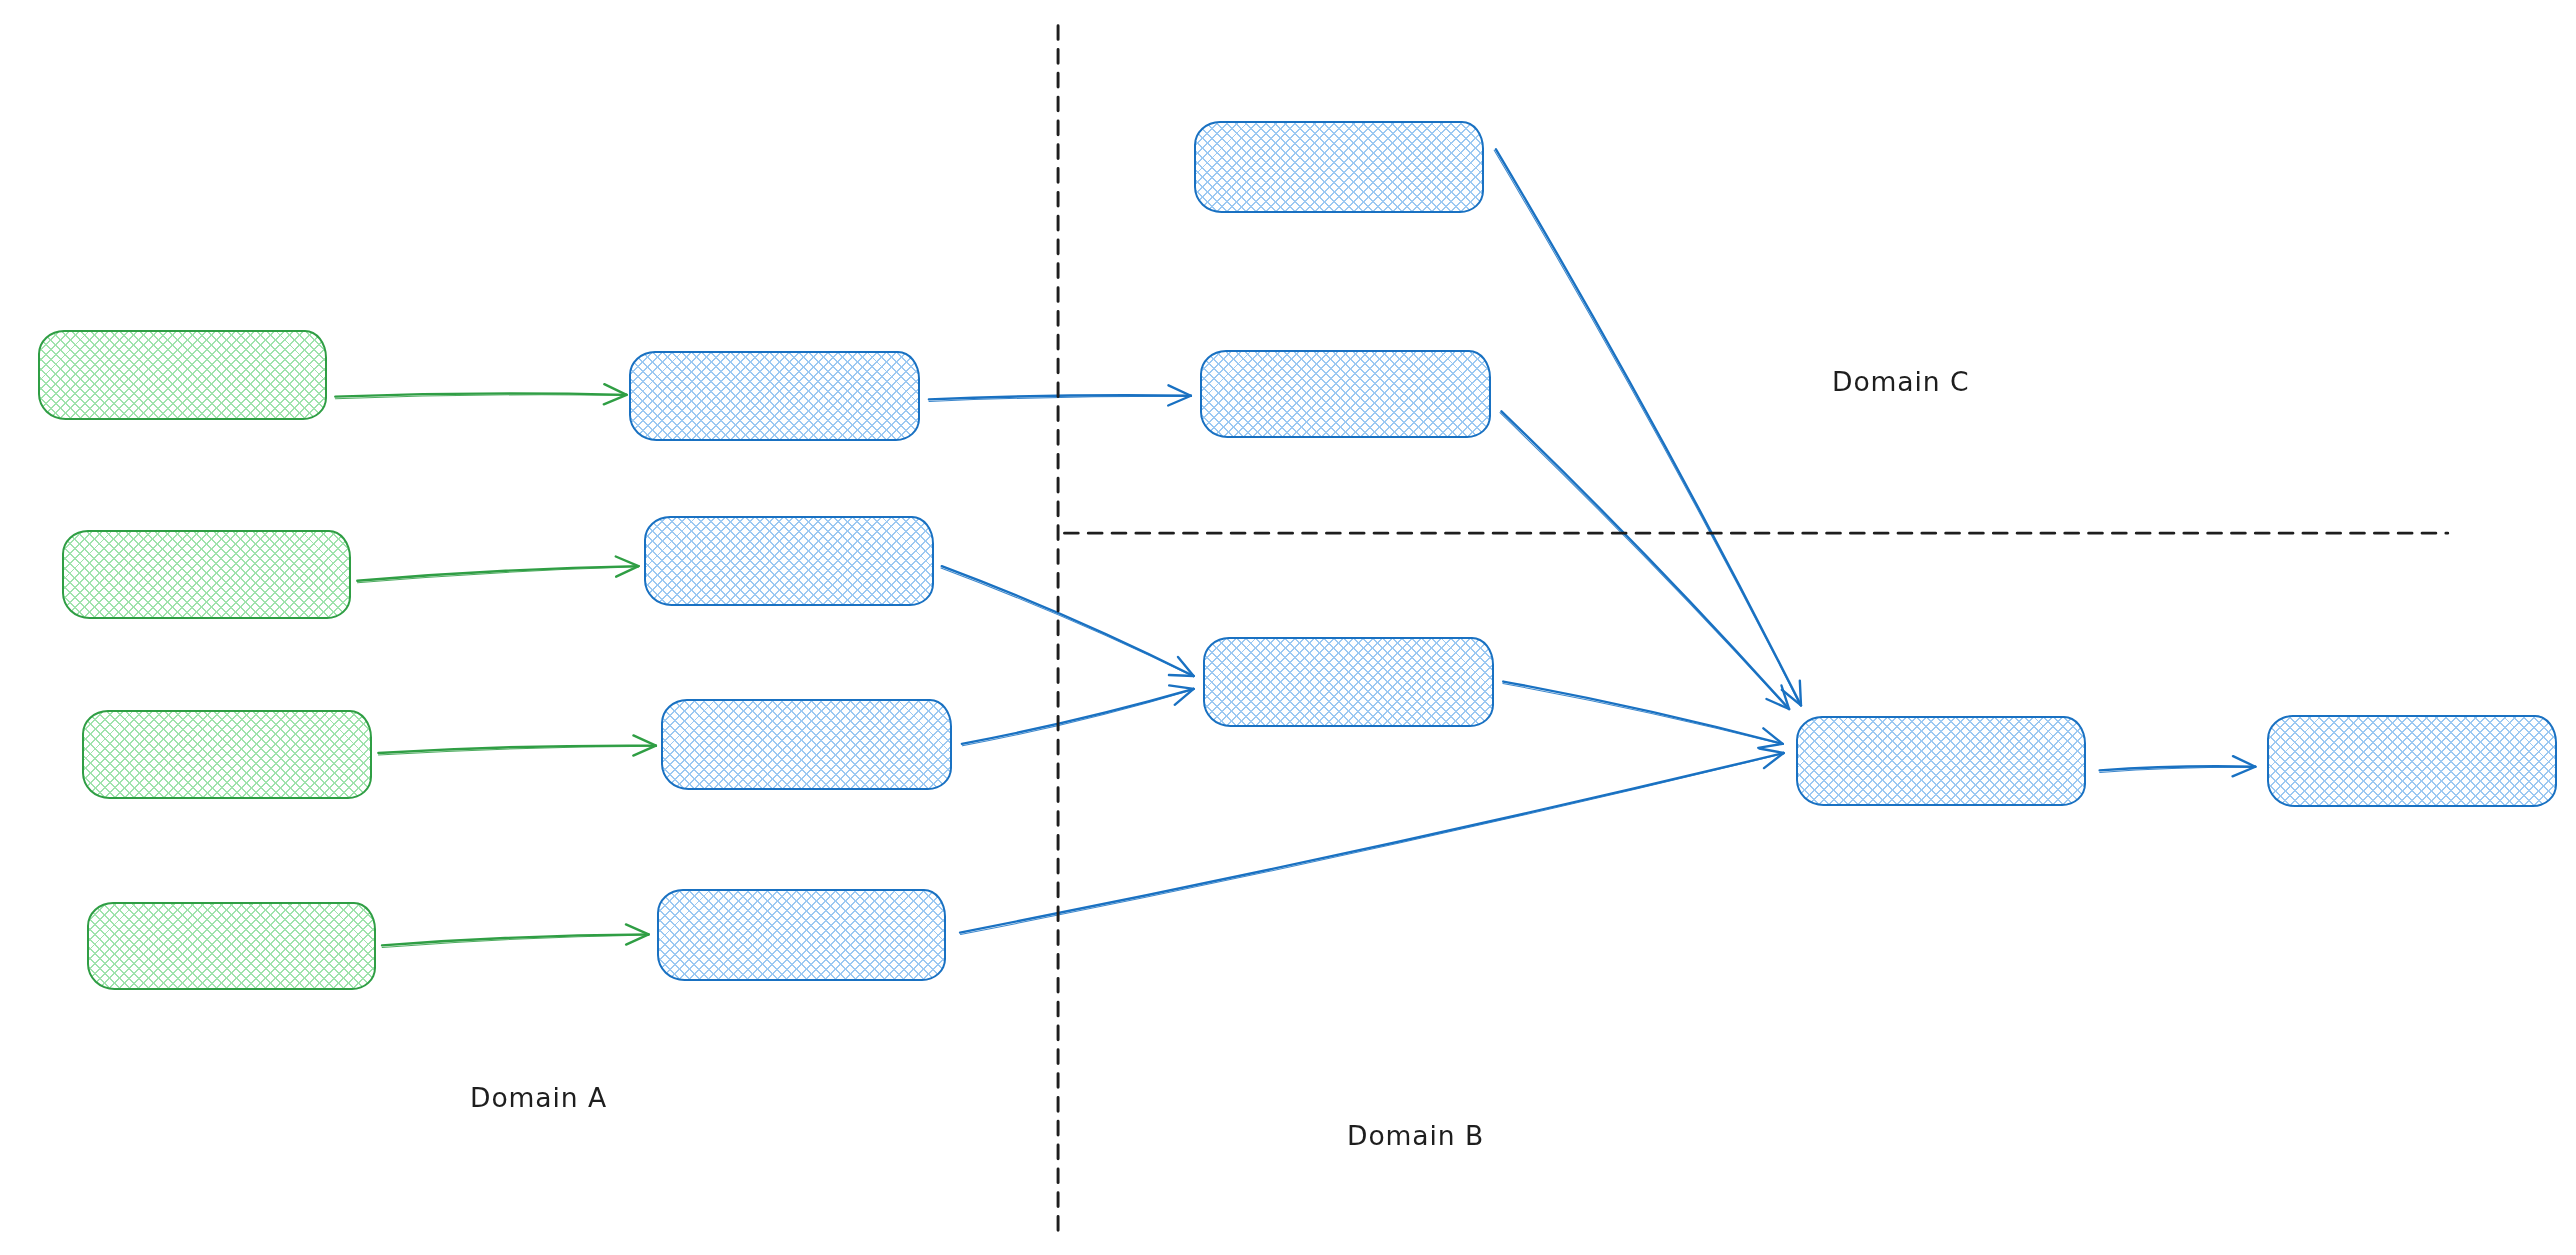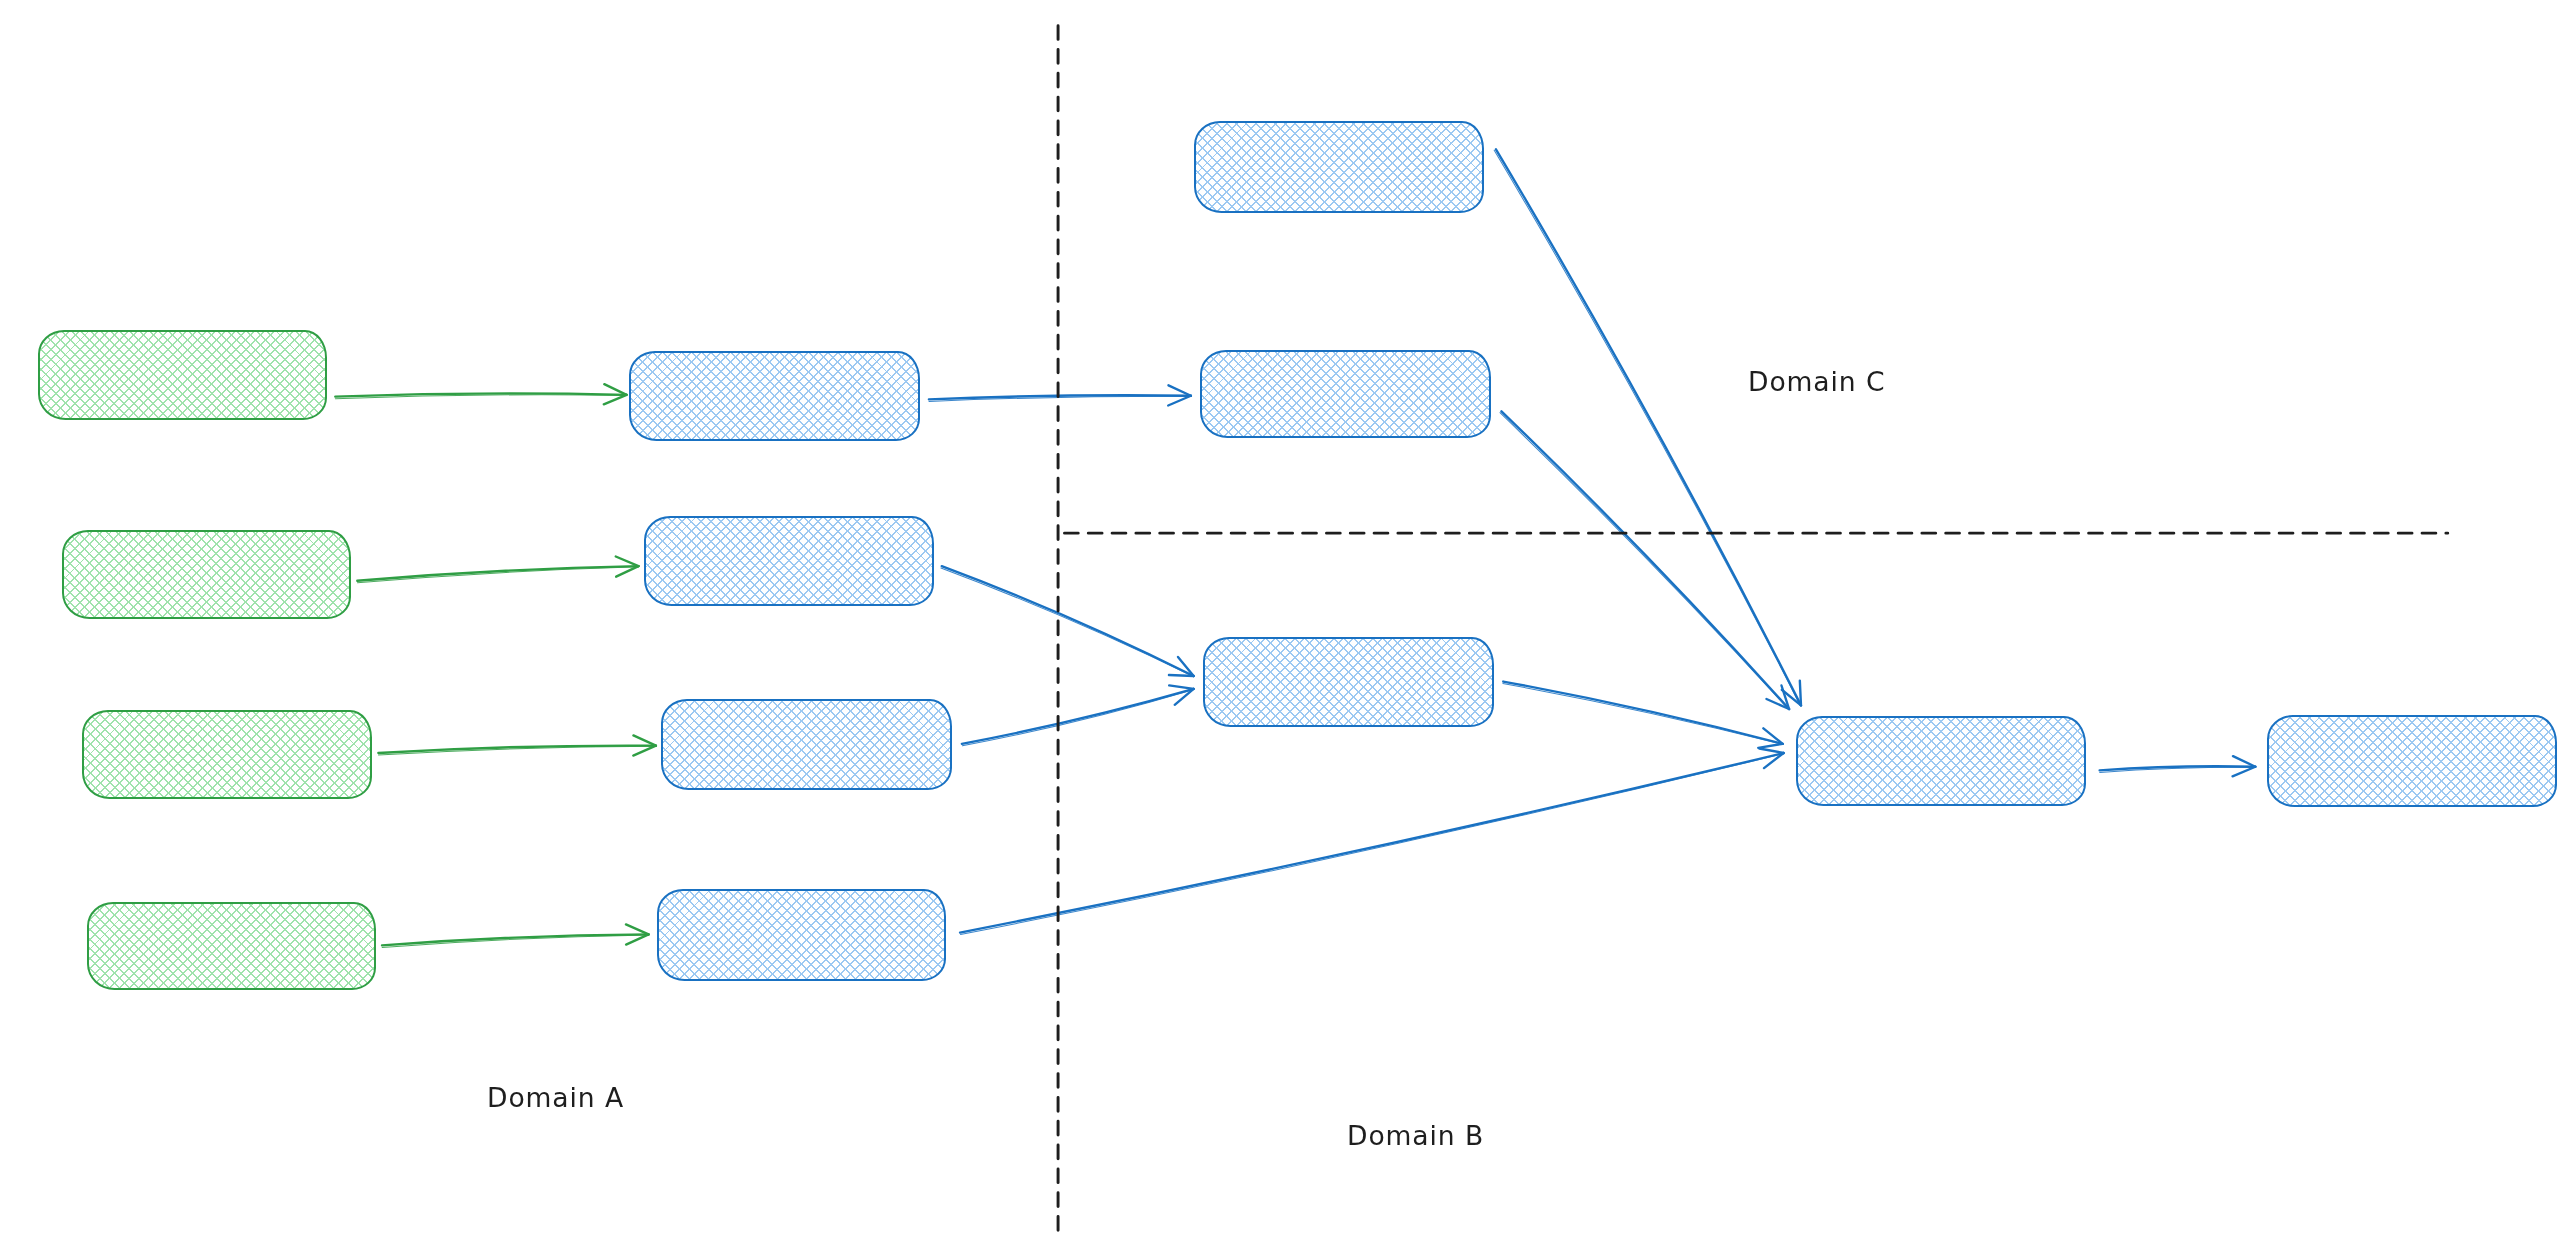--- a/index.html
+++ b/index.html
@@ -133,17 +133,17 @@
       <div class="node blue" style="left: 629px; top: 351px; width: 291px; height: 90px;"></div>
       <div class="node blue" style="left: 644px; top: 516px; width: 290px; height: 90px;"></div>
       <div class="node blue" style="left: 661px; top: 699px; width: 291px; height: 91px;"></div>
       <div class="node blue" style="left: 657px; top: 889px; width: 289px; height: 92px;"></div>
       <div class="node blue" style="left: 1194px; top: 121px; width: 290px; height: 92px;"></div>
       <div class="node blue" style="left: 1200px; top: 350px; width: 291px; height: 88px;"></div>
       <div class="node blue" style="left: 1203px; top: 637px; width: 291px; height: 90px;"></div>
       <div class="node blue" style="left: 1796px; top: 716px; width: 290px; height: 90px;"></div>
       <div class="node blue" style="left: 2267px; top: 715px; width: 290px; height: 92px;"></div>
     </div>
-  <div class="dlabel" style="left: 487px; top: 1082px;">Domain A</div>
+  <div class="dlabel" style="left: 470px; top: 1082px;">Domain A</div>
   <div class="dlabel" style="left: 1347px; top: 1088px; margin-top: 32px;">Domain B</div>
-  <div class="dlabel" style="left: 1748px; top: 366px;">Domain C</div>
+  <div class="dlabel" style="left: 1832px; top: 366px;">Domain C</div>
 </div>
 
 
 </body></html>

